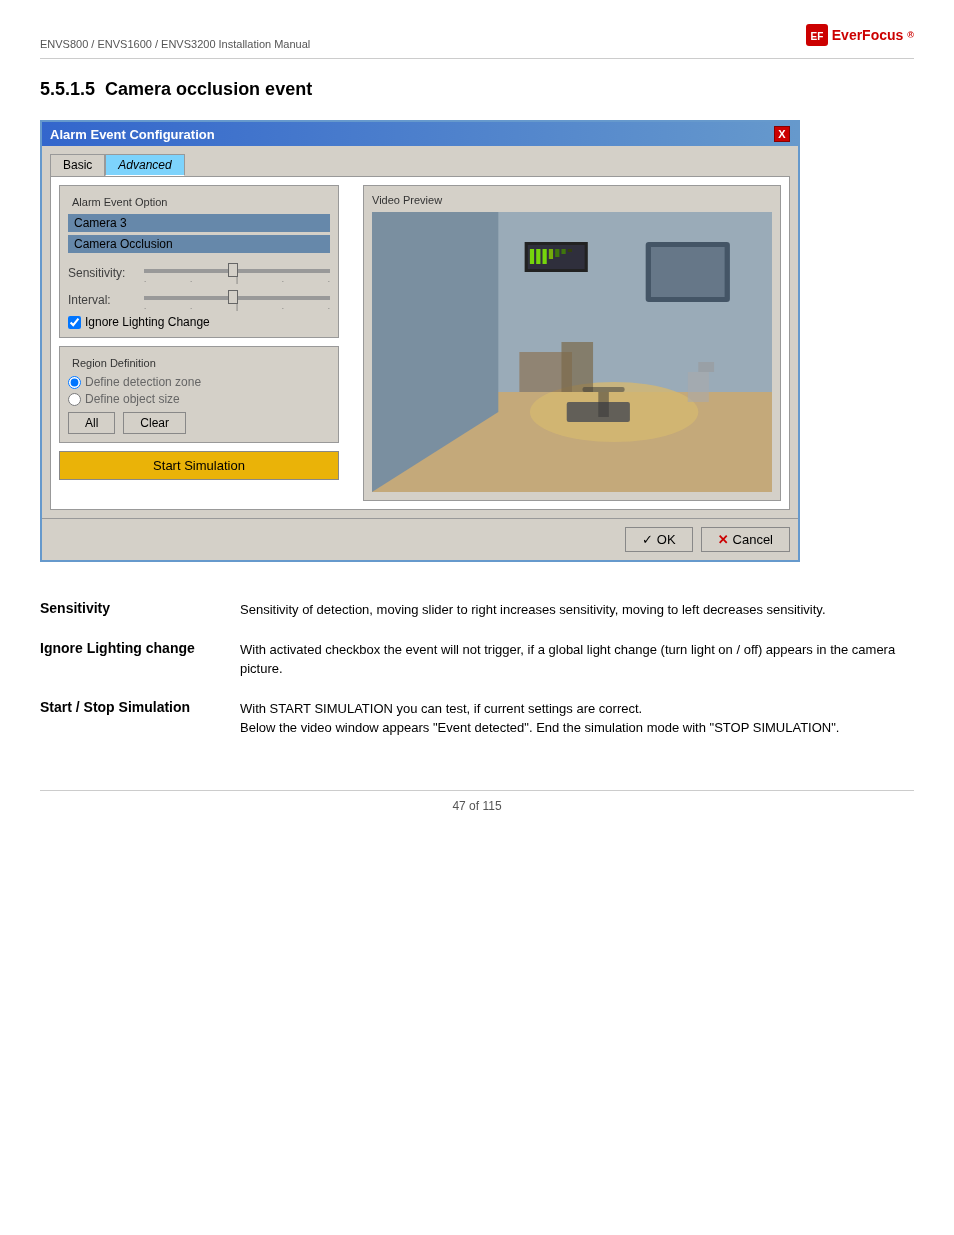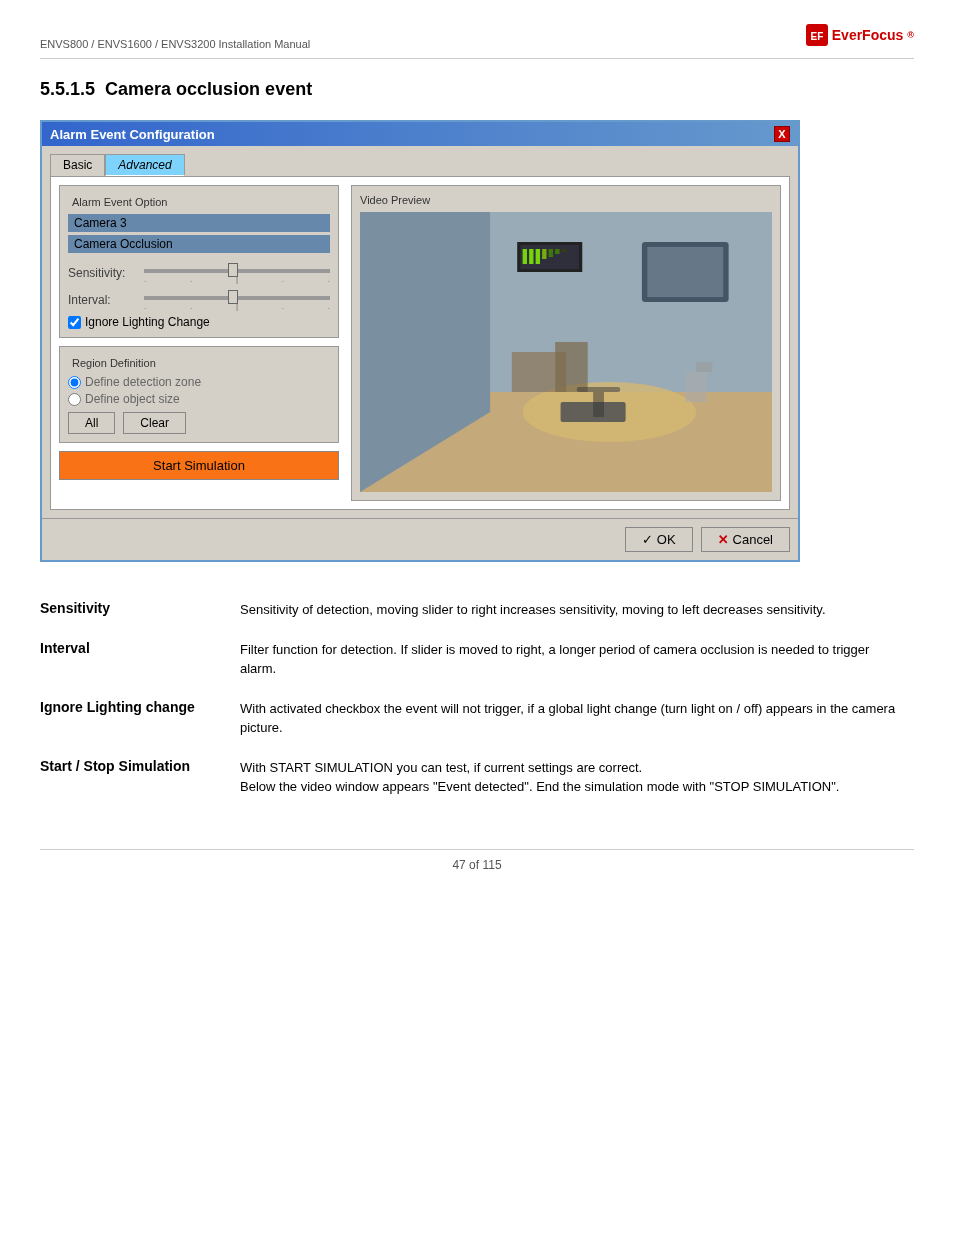--- a/index.html
+++ b/index.html
@@ -102,21 +102,21 @@
       border-bottom: 1px solid #fff;
       z-index: 1;
       font-style: italic;
     }
 
     .tab-content {
       background: #fff;
       border: 1px solid #999;
       padding: 8px;
       display: flex;
-      gap: 0;
+      gap: 12px;
     }
 
     
     .left-panel {
       width: 280px;
     }
 
     .group-box {
       border: 1px solid #999;
       margin-bottom: 8px;
@@ -217,21 +217,21 @@
       background: #d4d0c8;
       border: 1px solid #888;
       cursor: pointer;
       font-size: 12px;
     }
 
     .start-sim-btn {
       display: block;
       width: 100%;
       padding: 6px;
-      background: #f97316;
+      background: #eab308;
       border: 1px solid #888;
       cursor: pointer;
       font-size: 13px;
       text-align: center;
       margin-top: 8px;
     }
 
     
     .right-panel {
       flex: 1;
@@ -505,24 +505,20 @@
   </div>
 </div>
 
 <table class="desc-table">
   <tbody id="desc-tbody">
       <tr>
         <td class="term">Sensitivity</td>
         <td class="definition">Sensitivity of detection, moving slider to right increases sensitivity, moving to left decreases sensitivity.</td>
       </tr>
       <tr>
-        <td class="term">Interval</td>
-        <td class="definition">Filter function for detection.  If slider is moved to right, a longer period of camera occlusion  is needed to trigger alarm.</td>
-      </tr>
-      <tr>
         <td class="term">Ignore Lighting change</td>
         <td class="definition">With activated checkbox the event will not trigger, if a global light change (turn light on / off) appears in the camera picture.</td>
       </tr>
       <tr>
         <td class="term">Start / Stop Simulation</td>
         <td class="definition">With START SIMULATION you can test, if current settings are correct.<br>Below the video window appears "Event detected". End the simulation mode with "STOP SIMULATION".</td>
       </tr>
     </tbody>
 </table>
 

